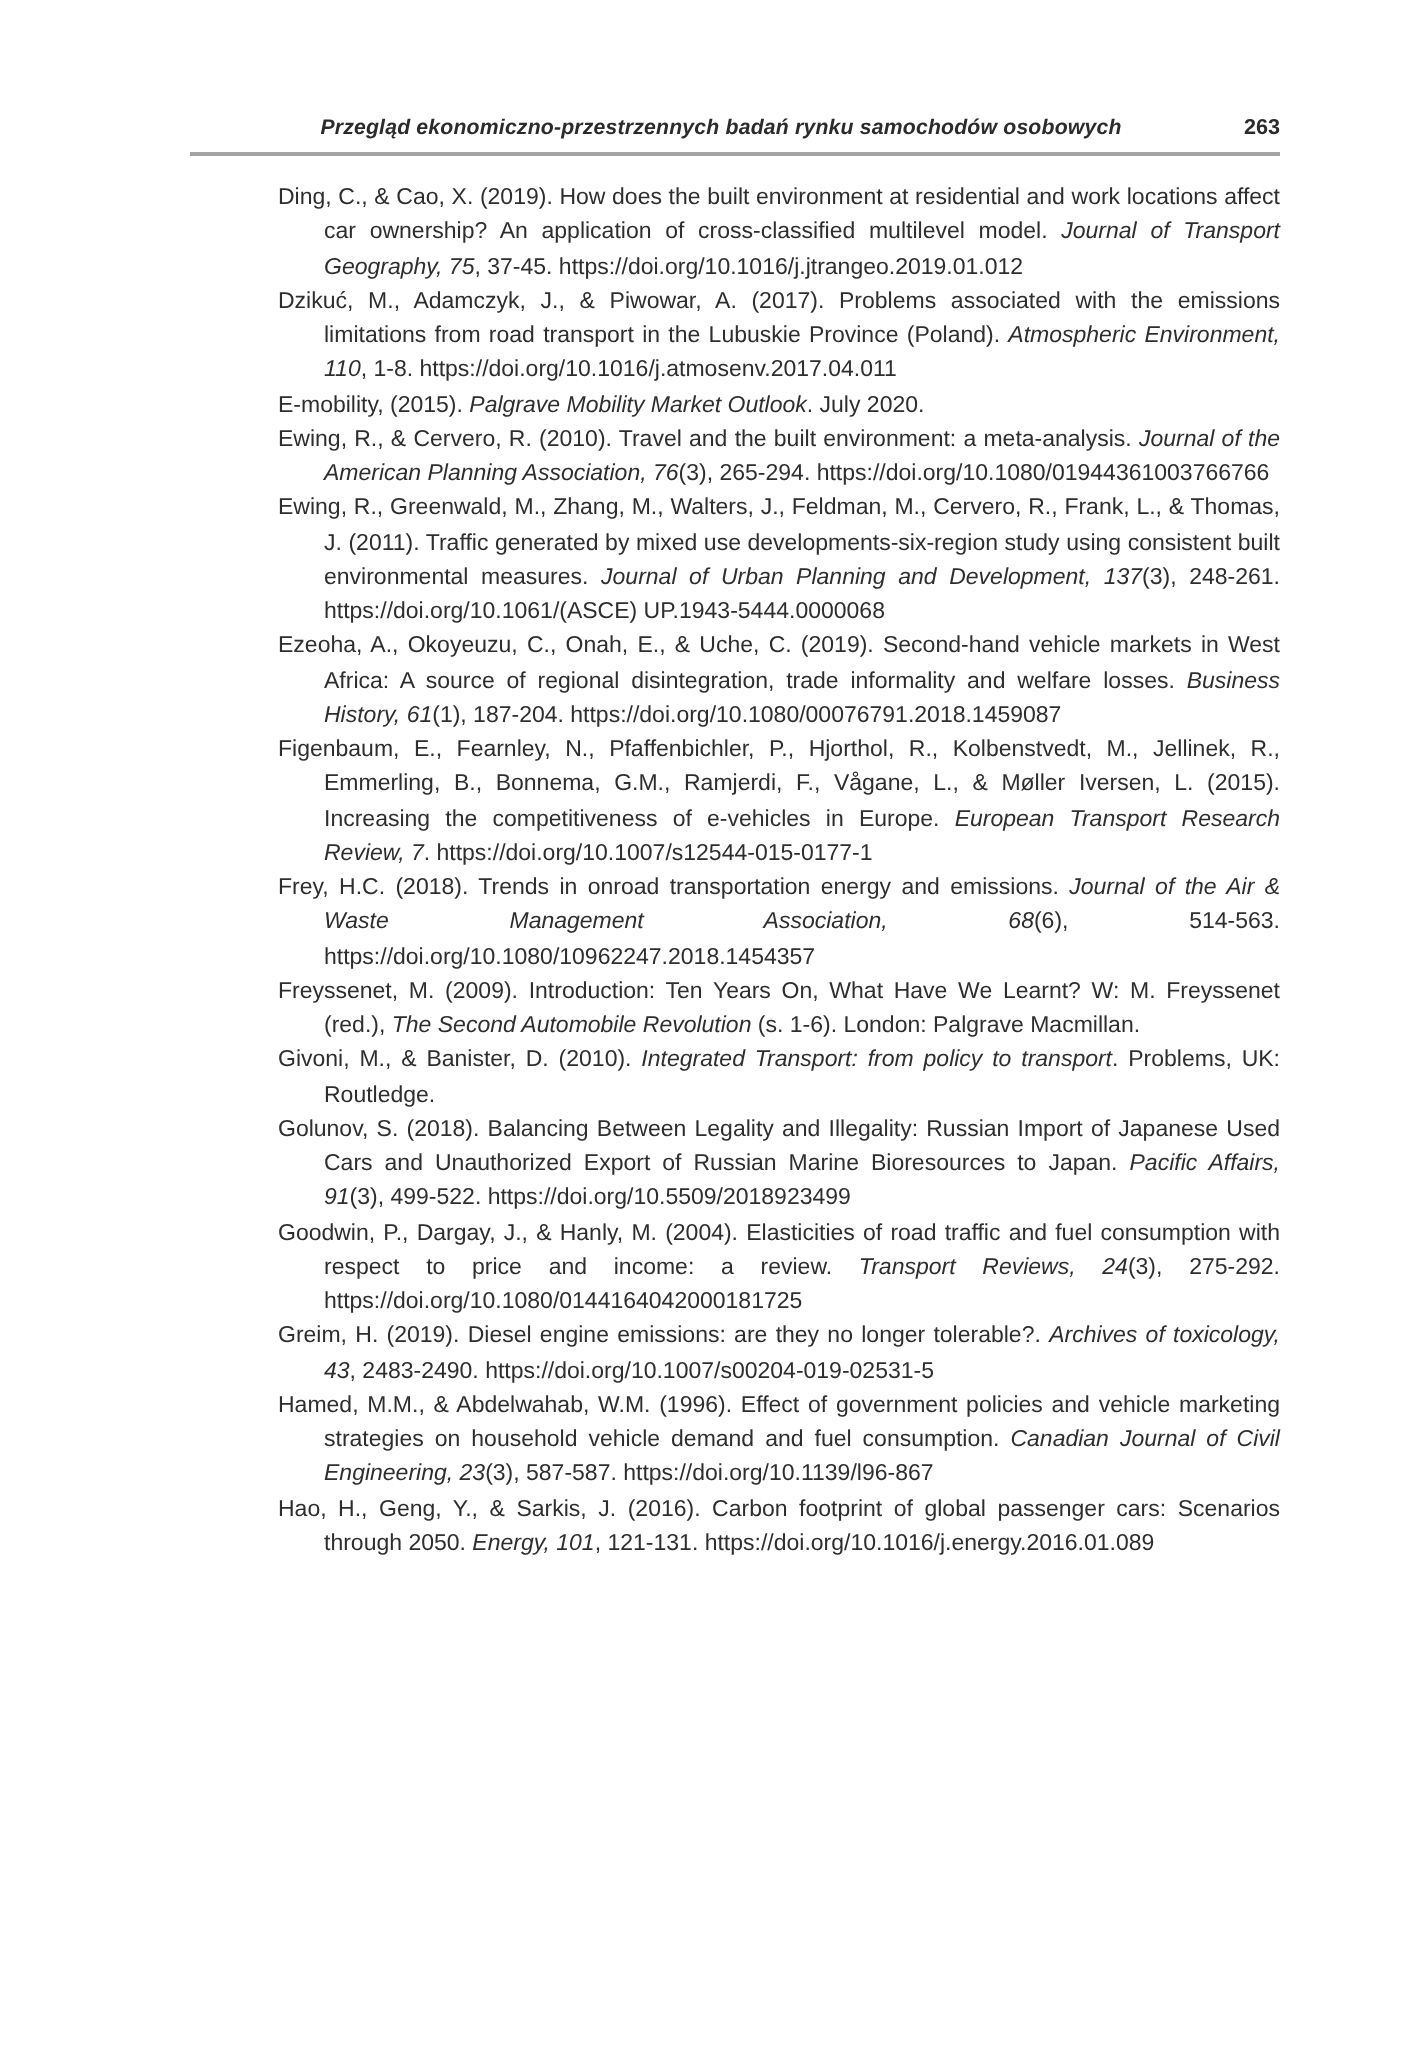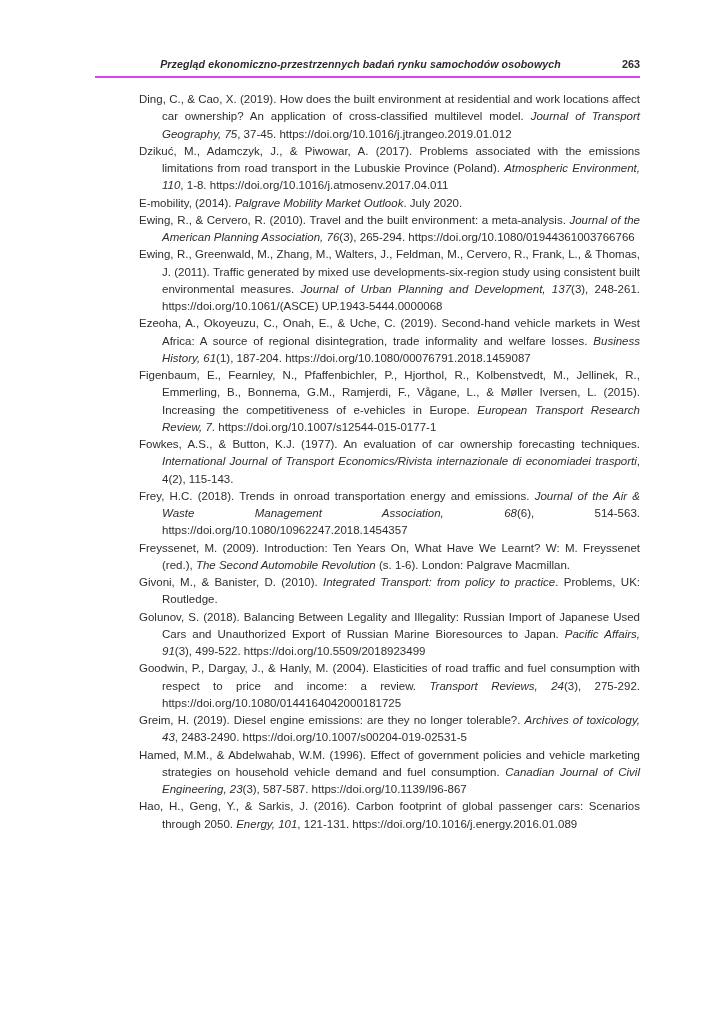--- a/index.html
+++ b/index.html
@@ -16,21 +16,21 @@
     height: 1024px;
     box-sizing: border-box;
     padding: 58px 66px 0 95px;
     background: #ffffff;
   }
   .running-head {
     display: flex;
     align-items: flex-end;
     justify-content: space-between;
     padding: 0 0 6px 0;
-    border-bottom: 2px solid #d946ef;
+    border-bottom: 2px solid #a3a3a3;
   }
   .running-head .spacer { width: 30px; flex: 0 0 auto; }
   .running-title {
     flex: 1 1 auto;
     text-align: center;
     font-style: italic;
     font-weight: bold;
     font-size: 10.6px;
     color: #2b2b2b;
     letter-spacing: 0.1px;
@@ -64,28 +64,27 @@
 <div class="page">
   <div class="running-head">
     <span class="spacer"></span>
     <span class="running-title">Przegląd ekonomiczno-przestrzennych badań rynku samochodów osobowych</span>
     <span class="page-number">263</span>
   </div>
 
   <div class="ref-list">
       <p class="ref"><span>Ding, C., &amp; Cao, X. (2019). How does the built environment at residential and work locations affect car ownership? An application of cross-classified multilevel model. </span><span class="it">Journal of Transport Geography, 75</span><span>, 37-45. https://doi.org/10.1016/j.jtrangeo.2019.01.012</span></p>
       <p class="ref"><span>Dzikuć, M., Adamczyk, J., &amp; Piwowar, A. (2017). Problems associated with the emissions limitations from road transport in the Lubuskie Province (Poland). </span><span class="it">Atmospheric Environment, 110</span><span>, 1-8. https://doi.org/10.1016/j.atmosenv.2017.04.011</span></p>
-      <p class="ref"><span>E-mobility, (2014). </span><span class="it">Palgrave Mobility Market Outlook</span><span>. July 2020.</span></p>
+      <p class="ref"><span>E-mobility, (2015). </span><span class="it">Palgrave Mobility Market Outlook</span><span>. July 2020.</span></p>
       <p class="ref"><span>Ewing, R., &amp; Cervero, R. (2010). Travel and the built environment: a meta-analysis. </span><span class="it">Journal of the American Planning Association, 76</span><span>(3), 265-294. https://doi.org/10.1080/01944361003766766</span></p>
       <p class="ref"><span>Ewing, R., Greenwald, M., Zhang, M., Walters, J., Feldman, M., Cervero, R., Frank, L., &amp; Thomas, J. (2011). Traffic generated by mixed use developments-six-region study using consistent built environmental measures. </span><span class="it">Journal of Urban Planning and Development, 137</span><span>(3), 248-261. https://doi.org/10.1061/(ASCE) UP.1943-5444.0000068</span></p>
       <p class="ref"><span>Ezeoha, A., Okoyeuzu, C., Onah, E., &amp; Uche, C. (2019). Second-hand vehicle markets in West Africa: A source of regional disintegration, trade informality and welfare losses. </span><span class="it">Business History, 61</span><span>(1), 187-204. https://doi.org/10.1080/00076791.2018.1459087</span></p>
       <p class="ref"><span>Figenbaum, E., Fearnley, N., Pfaffenbichler, P., Hjorthol, R., Kolbenstvedt, M., Jellinek, R., Emmerling, B., Bonnema, G.M., Ramjerdi, F., Vågane, L., &amp; Møller Iversen, L. (2015). Increasing the competitiveness of e-vehicles in Europe. </span><span class="it">European Transport Research Review, 7</span><span>. https://doi.org/10.1007/s12544-015-0177-1</span></p>
-      <p class="ref"><span>Fowkes, A.S., &amp; Button, K.J. (1977). An evaluation of car ownership forecasting techniques. </span><span class="it">International Journal of Transport Economics/Rivista internazionale di economiadei trasporti</span><span>, 4(2), 115-143.</span></p>
       <p class="ref"><span>Frey, H.C. (2018). Trends in onroad transportation energy and emissions. </span><span class="it">Journal of the Air &amp; Waste Management Association, 68</span><span>(6), 514-563. https://doi.org/10.1080/10962247.2018.1454357</span></p>
       <p class="ref"><span>Freyssenet, M. (2009). Introduction: Ten Years On, What Have We Learnt? W: M. Freyssenet (red.), </span><span class="it">The Second Automobile Revolution</span><span> (s. 1-6). London: Palgrave Macmillan.</span></p>
-      <p class="ref"><span>Givoni, M., &amp; Banister, D. (2010). </span><span class="it">Integrated Transport: from policy to practice</span><span>. Problems, UK: Routledge.</span></p>
+      <p class="ref"><span>Givoni, M., &amp; Banister, D. (2010). </span><span class="it">Integrated Transport: from policy to transport</span><span>. Problems, UK: Routledge.</span></p>
       <p class="ref"><span>Golunov, S. (2018). Balancing Between Legality and Illegality: Russian Import of Japanese Used Cars and Unauthorized Export of Russian Marine Bioresources to Japan. </span><span class="it">Pacific Affairs, 91</span><span>(3), 499-522. https://doi.org/10.5509/2018923499</span></p>
       <p class="ref"><span>Goodwin, P., Dargay, J., &amp; Hanly, M. (2004). Elasticities of road traffic and fuel consumption with respect to price and income: a review. </span><span class="it">Transport Reviews, 24</span><span>(3), 275-292. https://doi.org/10.1080/0144164042000181725</span></p>
       <p class="ref"><span>Greim, H. (2019). Diesel engine emissions: are they no longer tolerable?. </span><span class="it">Archives of toxicology, 43</span><span>, 2483-2490. https://doi.org/10.1007/s00204-019-02531-5</span></p>
       <p class="ref"><span>Hamed, M.M., &amp; Abdelwahab, W.M. (1996). Effect of government policies and vehicle marketing strategies on household vehicle demand and fuel consumption. </span><span class="it">Canadian Journal of Civil Engineering, 23</span><span>(3), 587-587. https://doi.org/10.1139/l96-867</span></p>
       <p class="ref"><span>Hao, H., Geng, Y., &amp; Sarkis, J. (2016). Carbon footprint of global passenger cars: Scenarios through 2050. </span><span class="it">Energy, 101</span><span>, 121-131. https://doi.org/10.1016/j.energy.2016.01.089</span></p>
     </div>
 </div>
 
 </body></html>

